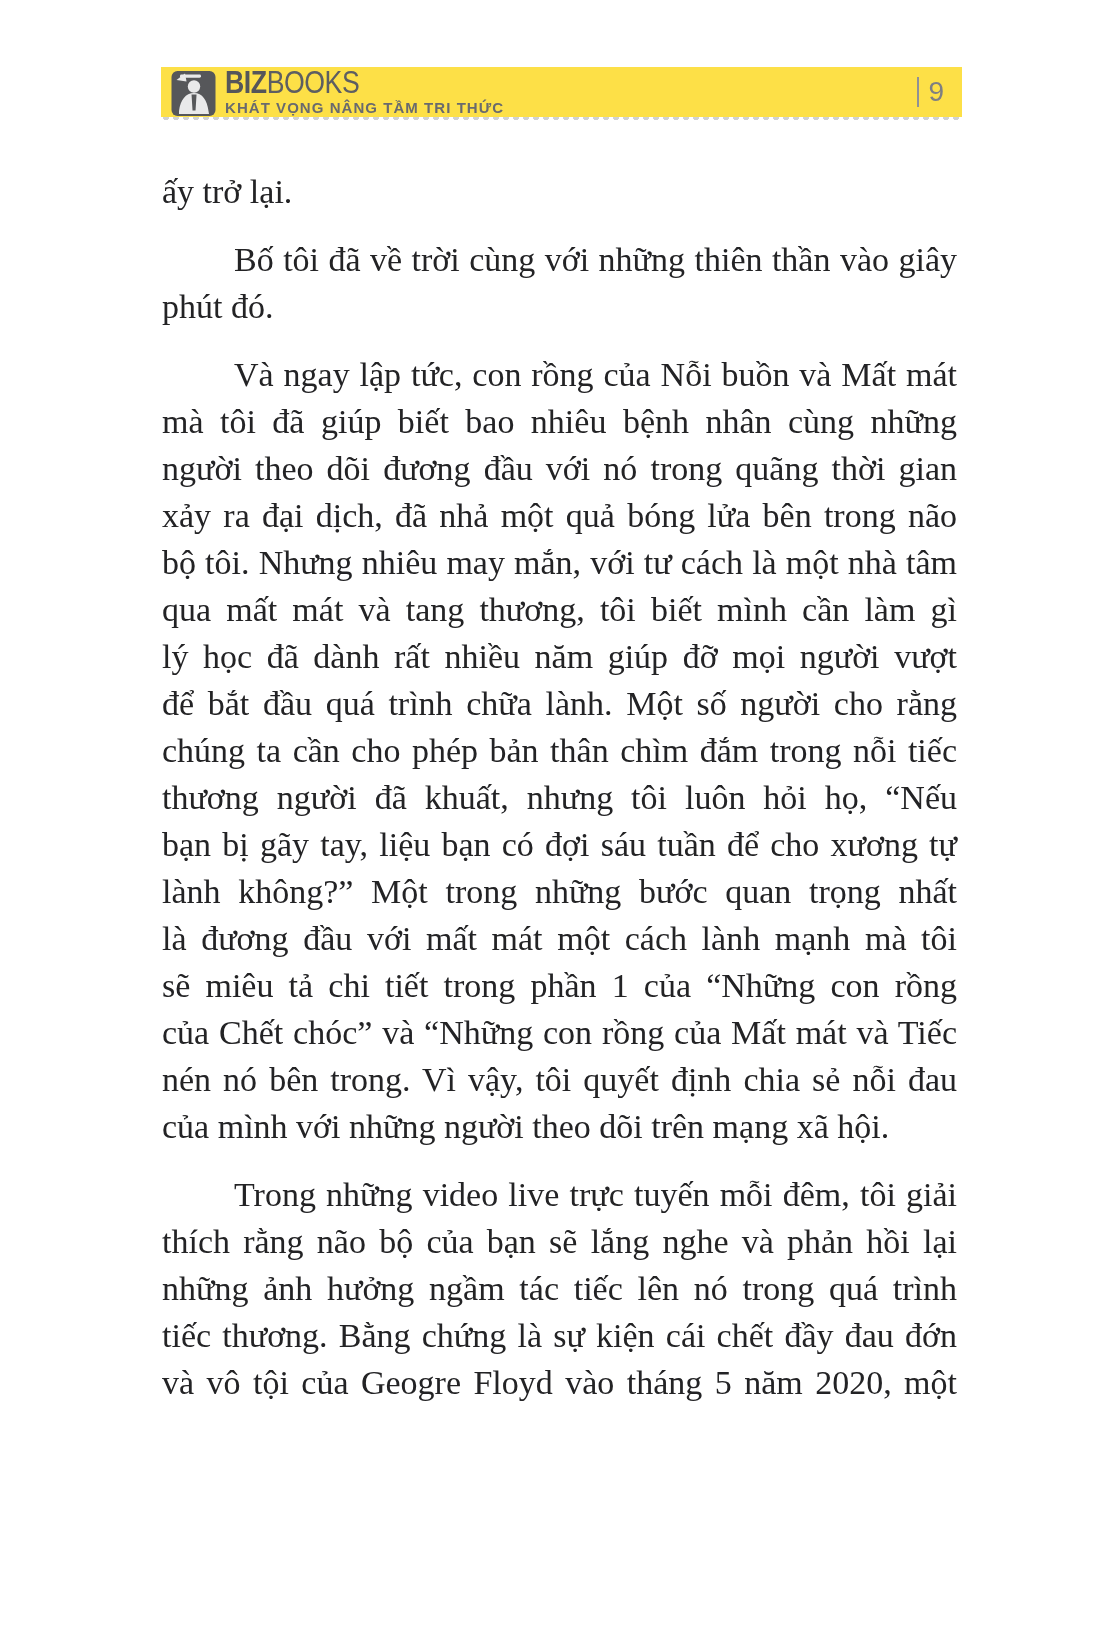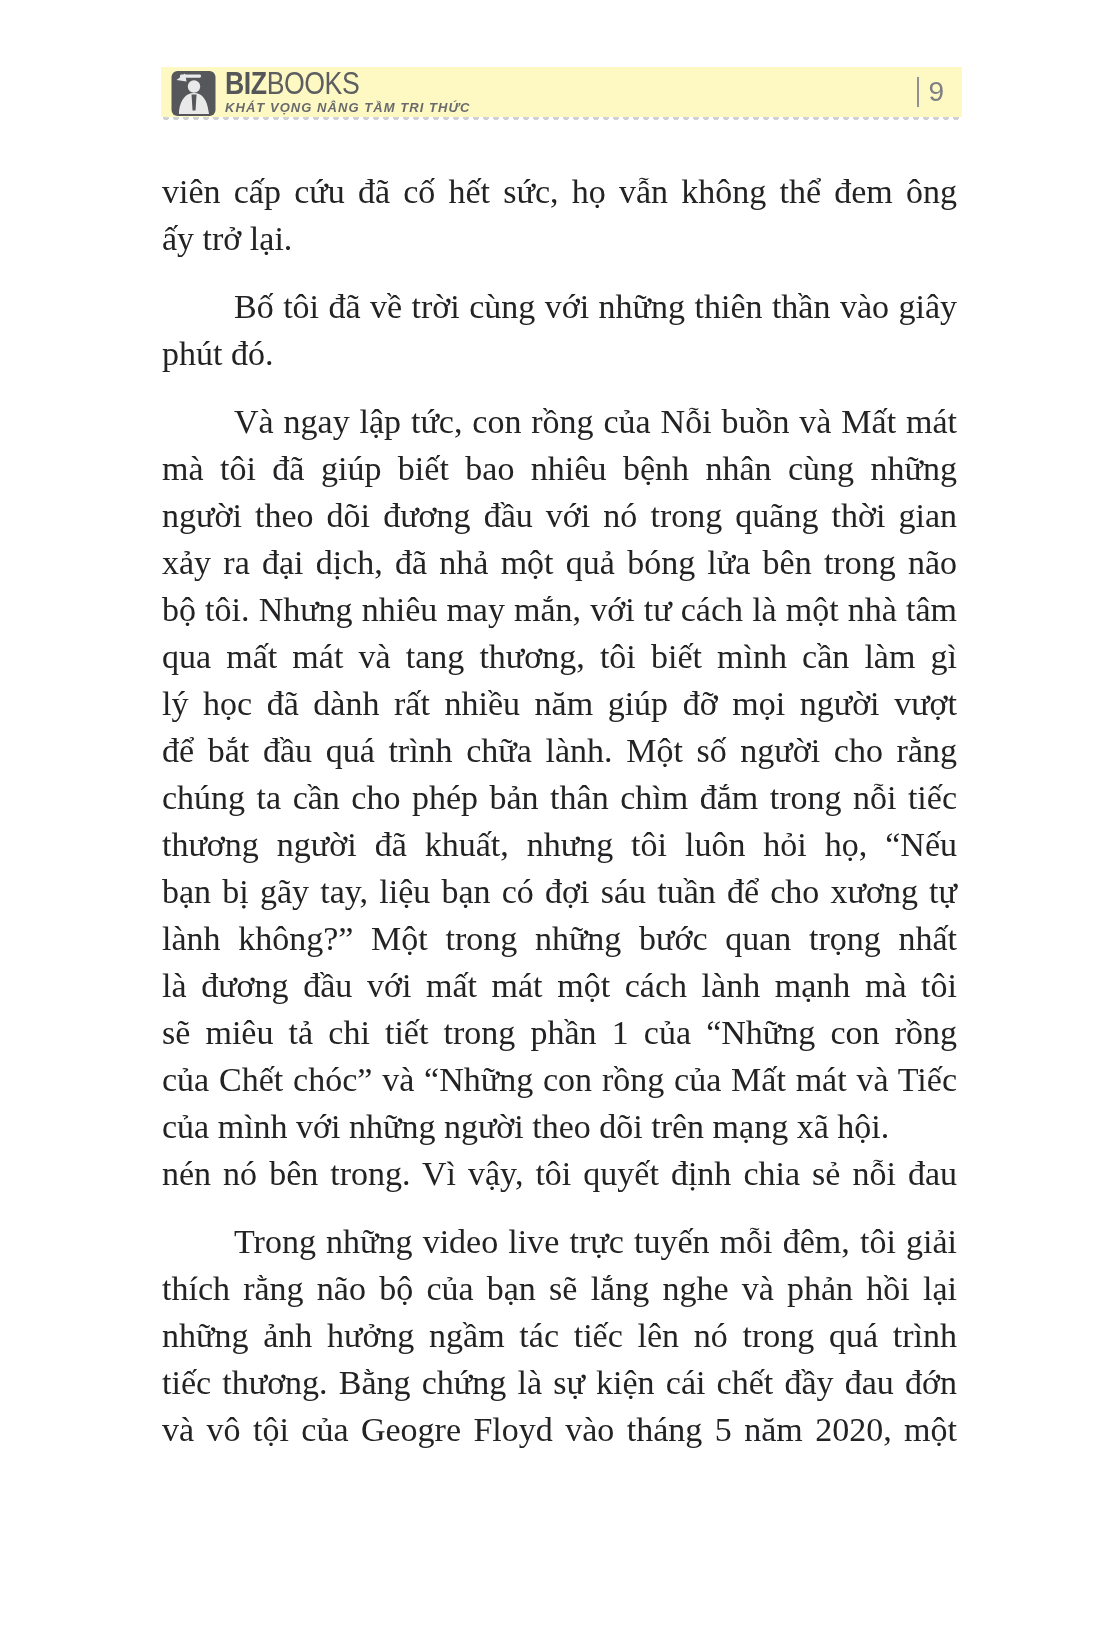--- a/index.html
+++ b/index.html
@@ -4,40 +4,40 @@
 <style>
   html,body{margin:0;padding:0;}
   body{
     width:1119px;height:1646px;position:relative;background:#ffffff;
     font-family:"Liberation Serif","DejaVu Serif",serif;overflow:hidden;
   }
 
   
   .header-bar{
     position:absolute;left:161px;top:67px;width:801px;height:50px;
-    background:#fef9c3;display:flex;align-items:center;
+    background:#fde047;display:flex;align-items:center;
     padding:0 16px 0 10px;box-sizing:border-box;
   }
   
   .header-bar::after{
     content:"";position:absolute;top:100%;left:0;width:100%;height:6px;
     background:radial-gradient(circle at 50% 0, #d0d1d3 3px, rgba(0,0,0,0) 3.3px) 0 0 / 10px 6px repeat-x;
   }
   .logo-icon{flex:0 0 auto;display:block;margin-top:3px;}
   .brand-block{margin-left:9px;display:flex;flex-direction:column;justify-content:center;}
   .brand-line{
     font-family:"Liberation Sans",sans-serif;font-size:31px;line-height:29px;
     letter-spacing:-0.5px;color:#55565a;white-space:nowrap;
     transform:scaleX(.86);transform-origin:0 60%;
   }
   .brand-line .biz{font-weight:bold;}
   .brand-line .books{font-weight:normal;color:#5d5e62;}
   .tagline{
-    font-family:"Liberation Sans",sans-serif;font-size:13px;font-weight:bold;
-    letter-spacing:1.05px;color:#696a6e;margin-top:2px;white-space:nowrap;font-style:italic;
+    font-family:"Liberation Sans",sans-serif;font-size:15px;font-weight:bold;
+    letter-spacing:1.05px;color:#696a6e;margin-top:2px;white-space:nowrap;
   }
   .spacer{flex:1 1 auto;}
   .page-number-block{display:flex;align-items:center;gap:9px;margin-right:2px;}
   .pn-sep{width:2px;height:30px;background:#909194;}
   .pn{
     font-family:"Liberation Sans",sans-serif;font-size:28px;color:#7e7f83;
     line-height:30px;
   }
 
   
@@ -68,21 +68,20 @@
   </div>
   <div class="spacer"></div>
   <div class="page-number-block">
     <div class="pn-sep"></div>
     <div class="pn">9</div>
   </div>
 </div>
 
 <div id="body-text">
     <div class="para">
-      <div class="line just">viên cấp cứu đã cố hết sức, họ vẫn không thể đem ông</div>
       <div class="line">ấy trở lại.</div>
     </div>
     <div class="para indent">
       <div class="line just">Bố tôi đã về trời cùng với những thiên thần vào giây</div>
       <div class="line">phút đó.</div>
     </div>
     <div class="para indent">
       <div class="line just">Và ngay lập tức, con rồng của Nỗi buồn và Mất mát</div>
       <div class="line just">mà tôi đã giúp biết bao nhiêu bệnh nhân cùng những</div>
       <div class="line just">người theo dõi đương đầu với nó trong quãng thời gian</div>
@@ -91,22 +90,22 @@
       <div class="line just">qua mất mát và tang thương, tôi biết mình cần làm gì</div>
       <div class="line just">lý học đã dành rất nhiều năm giúp đỡ mọi người vượt</div>
       <div class="line just">để bắt đầu quá trình chữa lành. Một số người cho rằng</div>
       <div class="line just">chúng ta cần cho phép bản thân chìm đắm trong nỗi tiếc</div>
       <div class="line just">thương người đã khuất, nhưng tôi luôn hỏi họ, “Nếu</div>
       <div class="line just">bạn bị gãy tay, liệu bạn có đợi sáu tuần để cho xương tự</div>
       <div class="line just">lành không?” Một trong những bước quan trọng nhất</div>
       <div class="line just">là đương đầu với mất mát một cách lành mạnh mà tôi</div>
       <div class="line just">sẽ miêu tả chi tiết trong phần 1 của “Những con rồng</div>
       <div class="line just">của Chết chóc” và “Những con rồng của Mất mát và Tiếc</div>
+      <div class="line just">nén nó bên trong. Vì vậy, tôi quyết định chia sẻ nỗi đau</div>
       <div class="line">của mình với những người theo dõi trên mạng xã hội.</div>
-      <div class="line just">nén nó bên trong. Vì vậy, tôi quyết định chia sẻ nỗi đau</div>
     </div>
     <div class="para indent">
       <div class="line just">Trong những video live trực tuyến mỗi đêm, tôi giải</div>
       <div class="line just">thích rằng não bộ của bạn sẽ lắng nghe và phản hồi lại</div>
       <div class="line just">những ảnh hưởng ngầm tác tiếc lên nó trong quá trình</div>
       <div class="line just">tiếc thương. Bằng chứng là sự kiện cái chết đầy đau đớn</div>
       <div class="line just">và vô tội của Geogre Floyd vào tháng 5 năm 2020, một</div>
     </div>
   </div>
 

